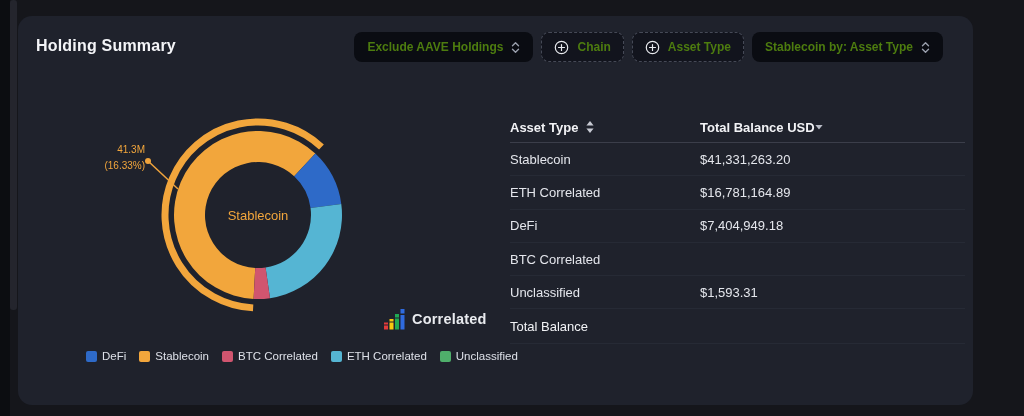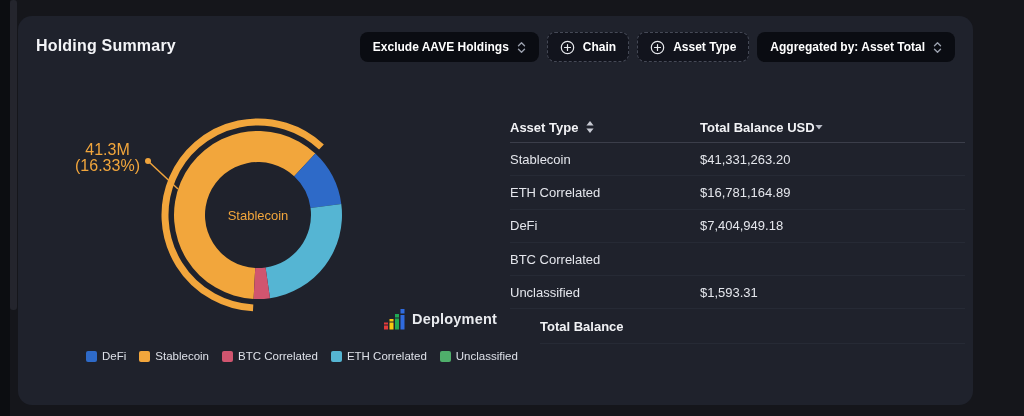--- a/index.html
+++ b/index.html
@@ -9,57 +9,57 @@
     font-family:"Liberation Sans","DejaVu Sans",sans-serif;
     -webkit-font-smoothing:antialiased;
   }
   .left-strip{position:absolute;left:0;top:0;width:10px;height:416px;background:#0c0d11;}
   .scroll-thumb{position:absolute;left:10px;top:0;width:7px;height:310px;background:#24252d;border-radius:3px;}
   .card{
     position:absolute;left:18px;top:16px;width:955px;height:389px;
     background:#1f222c;border-radius:14px;
   }
   
-  .card-header{display:flex;justify-content:space-between;align-items:flex-start;padding:16px 18px 0 18px;}
+  .card-header{display:flex;justify-content:space-between;align-items:flex-start;padding:16px 30px 0 18px;}
   .title{margin:0;font-size:16px;font-weight:700;color:#f4f5f8;letter-spacing:.2px;padding-top:5px;}
   .toolbar{display:flex;gap:8px;align-items:center;}
   .btn{
     display:flex;align-items:center;gap:8px;height:30px;padding:0 12px;
-    border-radius:8px;font-size:12px;font-weight:700;color:#ffffff;
+    border-radius:8px;font-size:12px;font-weight:700;color:#4d7c0f;
     background:#0a0c12;border:1px solid transparent;cursor:pointer;white-space:nowrap;
     font-family:inherit;
   }
   .btn.dashed{background:#12141d;border:1px dashed #454956;}
   .btn svg{flex:none;}
   
   .donut-svg{position:absolute;left:140px;top:99px;}
   .center-label{
     position:absolute;left:140px;top:99px;width:200px;height:200px;
     display:flex;align-items:center;justify-content:center;
     color:#f2a63c;font-size:13px;font-weight:400;pointer-events:none;
   }
   .callout{
-    position:absolute;left:52px;top:126px;width:75px;text-align:center;
-    color:#f2a63c;font-size:16px;line-height:16px;font-weight:400;
+    position:absolute;left:52px;top:126px;width:75px;text-align:right;
+    color:#f2a63c;font-size:10px;line-height:16px;font-weight:400;
   }
   .leader-svg{position:absolute;left:124px;top:139px;}
   .legend{
     position:absolute;left:68px;top:334px;display:flex;gap:13px;align-items:center;
     font-size:11.5px;color:#dde0e8;
   }
   .legend-item{display:flex;align-items:center;gap:5px;cursor:pointer;}
   .legend-swatch{width:11px;height:11px;border-radius:2px;flex:none;}
   .logo{position:absolute;left:366px;top:291px;display:flex;align-items:center;gap:7px;}
   .logo-text{color:#e9ebef;font-size:14.5px;font-weight:600;letter-spacing:.2px;}
   
   .table{position:absolute;left:492px;top:96px;width:455px;font-size:13px;color:#e4e6ec;}
   .thead{display:flex;align-items:center;height:30px;border-bottom:1px solid #3b3e4a;
          font-weight:700;color:#f2f3f6;}
   .trow{display:flex;align-items:center;height:32.3px;border-bottom:1px solid #262a35;}
-  .trow.total{height:34px;font-weight:700;color:#f2f3f6;margin-left:30px;}
+  .trow.total{height:34px;font-weight:400;color:#f2f3f6;}
   .cell-asset{flex:none;width:190px;display:flex;align-items:center;gap:8px;}
   .cell-bal{flex:1;display:flex;align-items:center;}
   .sort-icon{cursor:pointer;}
 </style>
 </head>
 <body>
 
 <div class="left-strip"></div>
 <div class="scroll-thumb"></div>
 
@@ -88,21 +88,21 @@
 
       <button class="btn dashed">
         <svg width="15" height="15" viewBox="0 0 15 15">
           <circle cx="7.5" cy="7.5" r="6.2" stroke="#e8eaee" stroke-width="1.2" fill="none"></circle>
           <path d="M7.5 4.5 V10.5 M4.5 7.5 H10.5" stroke="#e8eaee" stroke-width="1.2" stroke-linecap="round"></path>
         </svg>
         <span>Asset Type</span>
       </button>
 
       <button class="btn">
-        <span>Aggregated by: Asset Total</span>
+        <span>Stablecoin by: Asset Type</span>
         <svg width="9" height="13" viewBox="0 0 9 13">
           <path d="M1.5 4.8 L4.5 1.8 L7.5 4.8" stroke="#9aa0ad" stroke-width="1.4" fill="none" stroke-linecap="round" stroke-linejoin="round"></path>
           <path d="M1.5 8.2 L4.5 11.2 L7.5 8.2" stroke="#9aa0ad" stroke-width="1.4" fill="none" stroke-linecap="round" stroke-linejoin="round"></path>
         </svg>
       </button>
     </div>
   </div>
 
   <svg id="donut" class="donut-svg" width="200" height="200" viewBox="0 0 200 200">
       <path d="M95.60377967559273,183.88488091938422 A84,84 0 1 1 157.32315100884276,38.599215327347736 L136.16817861272222,61.2590287184456 A53,53 0 1 0 97.22619431912399,152.9273653419924 Z" fill="#f2a63c"></path>
@@ -149,21 +149,21 @@
     <svg width="21" height="23" viewBox="0 0 21 23">
       <rect x="0" y="15.5" width="4" height="2" fill="#e23b3b"></rect>
       <rect x="0" y="18.5" width="4" height="4" fill="#e23b3b"></rect>
       <rect x="5.5" y="12" width="4" height="2.5" fill="#f5c90f"></rect>
       <rect x="5.5" y="15.5" width="4" height="7" fill="#f5c90f"></rect>
       <rect x="11" y="7" width="4" height="3.5" fill="#1faa53"></rect>
       <rect x="11" y="11.5" width="4" height="11" fill="#1faa53"></rect>
       <rect x="16.5" y="2" width="4" height="4.5" fill="#2f6bdf"></rect>
       <rect x="16.5" y="8" width="4" height="14.5" fill="#2f6bdf"></rect>
     </svg>
-    <span class="logo-text">Deployment</span>
+    <span class="logo-text">Correlated</span>
   </div>
 
   <div class="table">
     <div class="thead">
       <span class="cell-asset">
         <span>Asset Type</span>
         <svg class="sort-icon" width="8" height="12" viewBox="0 0 8 12">
           <path d="M4 0 L7.6 4.4 L0.4 4.4 Z" fill="#c7cad3"></path>
           <path d="M0.4 7.6 L7.6 7.6 L4 12 Z" fill="#c7cad3"></path>
         </svg>

